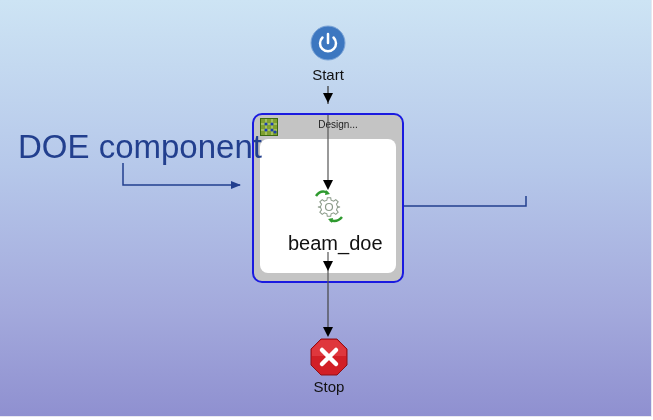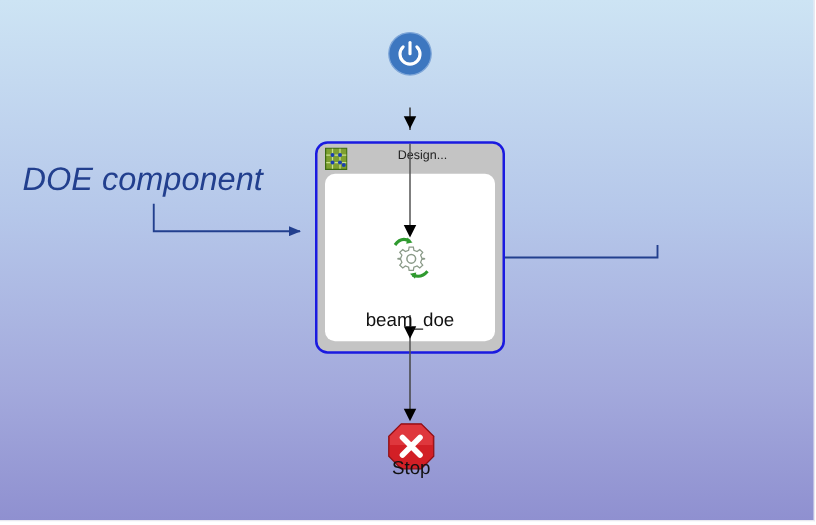--- a/index.html
+++ b/index.html
@@ -4,21 +4,21 @@
 <style>
   html, body { margin:0; padding:0; }
   body { width:653px; height:420px; overflow:hidden; font-family:"Liberation Sans", sans-serif; }
   #canvas {
     position:relative; width:651px; height:416px;
     background: linear-gradient(to bottom, #cde4f4 0%, #b6c8ea 40%, #a3a9dc 75%, #8f90d0 100%);
     border-right:1px solid #e8e8f0; border-bottom:1px solid #e8e8f0;
   }
   .abs { position:absolute; }
   .node-label { font-size:15px; color:#111; text-align:center; width:80px; }
-  .callout { font-size:26px; color:#223f8e; white-space:nowrap;font-style:italic; }
+  .callout { font-size:33px; color:#223f8e; white-space:nowrap; }
   #doe-box {
     left:252px; top:113px; width:152px; height:170px;
     border:2px solid #1a1ae0; border-radius:10px; background:#c4c4c4; box-sizing:border-box;
   }
   #doe-inner {
     position:absolute; left:6px; top:24px; right:6px; bottom:8px;
     background:#fff; border-radius:8px;
   }
   #doe-title { position:absolute; left:0; right:0; top:4px; text-align:center; font-size:10px; color:#222; padding-left:20px; }
   #doe-icon { position:absolute; left:6px; top:3px; width:18px; height:18px; }
@@ -49,20 +49,21 @@
   </svg>
 
   <div class="abs" style="left:310px;top:25px;width:36px;height:36px;">
     <svg width="36" height="36">
       <circle cx="18" cy="18" r="17" fill="#3d77c0"></circle>
       <circle cx="18" cy="18" r="17" fill="none" stroke="#7ea6d8" stroke-width="1"></circle>
       <path d="M12.5,12.5 A8,8 0 1 0 23.5,12.5" fill="none" stroke="#fff" stroke-width="2.5" stroke-linecap="round"></path>
       <line x1="18" y1="9" x2="18" y2="18" stroke="#fff" stroke-width="2.5" stroke-linecap="round"></line>
     </svg>
   </div>
+  <div class="abs node-label" style="left:288px;top:66px;">Start</div>
 
   <div id="doe-box" class="abs">
     <svg id="doe-icon" viewBox="0 0 18 18">
       <rect x="0.5" y="0.5" width="17" height="17" fill="#7fa030" stroke="#3c6a10"></rect>
       <g stroke="#c8e08c" stroke-width="1">
         <line x1="6" y1="1" x2="6" y2="17"></line>
           <line x1="12" y1="1" x2="12" y2="17"></line>
         <line x1="1" y1="6" x2="17" y2="6"></line>
           <line x1="1" y1="12" x2="17" y2="12"></line>
       </g>
@@ -92,26 +93,26 @@
           <path d="M-2,-11 L2,-11 L2.5,-8 L5.5,-6.8 L8,-8.7 L10.8,-6 L8.8,-3.4 L10,-0.5 L13,0 L13,0 L10,0.5 L8.8,3.4 L10.8,6 L8,8.7 L5.5,6.8 L2.5,8 L2,11 L-2,11 L-2.5,8 L-5.5,6.8 L-8,8.7 L-10.8,6 L-8.8,3.4 L-10,0.5 L-13,0 L-10,-0.5 L-8.8,-3.4 L-10.8,-6 L-8,-8.7 L-5.5,-6.8 L-2.5,-8 Z" transform="scale(0.85)"></path>
         </g>
         <circle r="3.5" fill="#fff" stroke="#8a9a88" stroke-width="1.2"></circle>
       </g>
       <path d="M5,8 Q10,1 17,5" fill="none" stroke="#2f9a2f" stroke-width="2.5"></path>
       <path d="M15,2 L19,6 L14,7 Z" fill="#2f9a2f"></path>
       <path d="M31,29 Q26,35 19,32" fill="none" stroke="#2f9a2f" stroke-width="2.5"></path>
       <path d="M21,35 L17,31 L22,30 Z" fill="#2f9a2f"></path>
     </svg>
   </div>
-  <div class="abs node-label" style="left:288px;top:248px;font-size:15px;">beam_doe</div>
+  <div class="abs node-label" style="left:288px;top:232px;font-size:20px;">beam_doe</div>
 
   <div class="abs" style="left:310px;top:338px;width:38px;height:38px;">
     <svg width="38" height="38" viewBox="0 0 38 38">
       <polygon points="11,1 27,1 37,11 37,27 27,37 11,37 1,27 1,11" fill="#d21f26" stroke="#8e1016" stroke-width="1"></polygon>
       <polygon points="11,2 27,2 36,11 36,18 2,18 2,11" fill="#e8474d" opacity="0.6"></polygon>
       <path d="M12,12 L26,26 M26,12 L12,26" stroke="#fff" stroke-width="4.5" stroke-linecap="round"></path>
     </svg>
   </div>
-  <div class="abs node-label" style="left:289px;top:366px;text-align:center;">Stop</div>
+  <div class="abs node-label" style="left:289px;top:378px;text-align:center;">Stop</div>
 
   <div class="abs callout" style="left:18px;top:128px;">DOE component</div>
 
 </div>
 
 </body></html>

